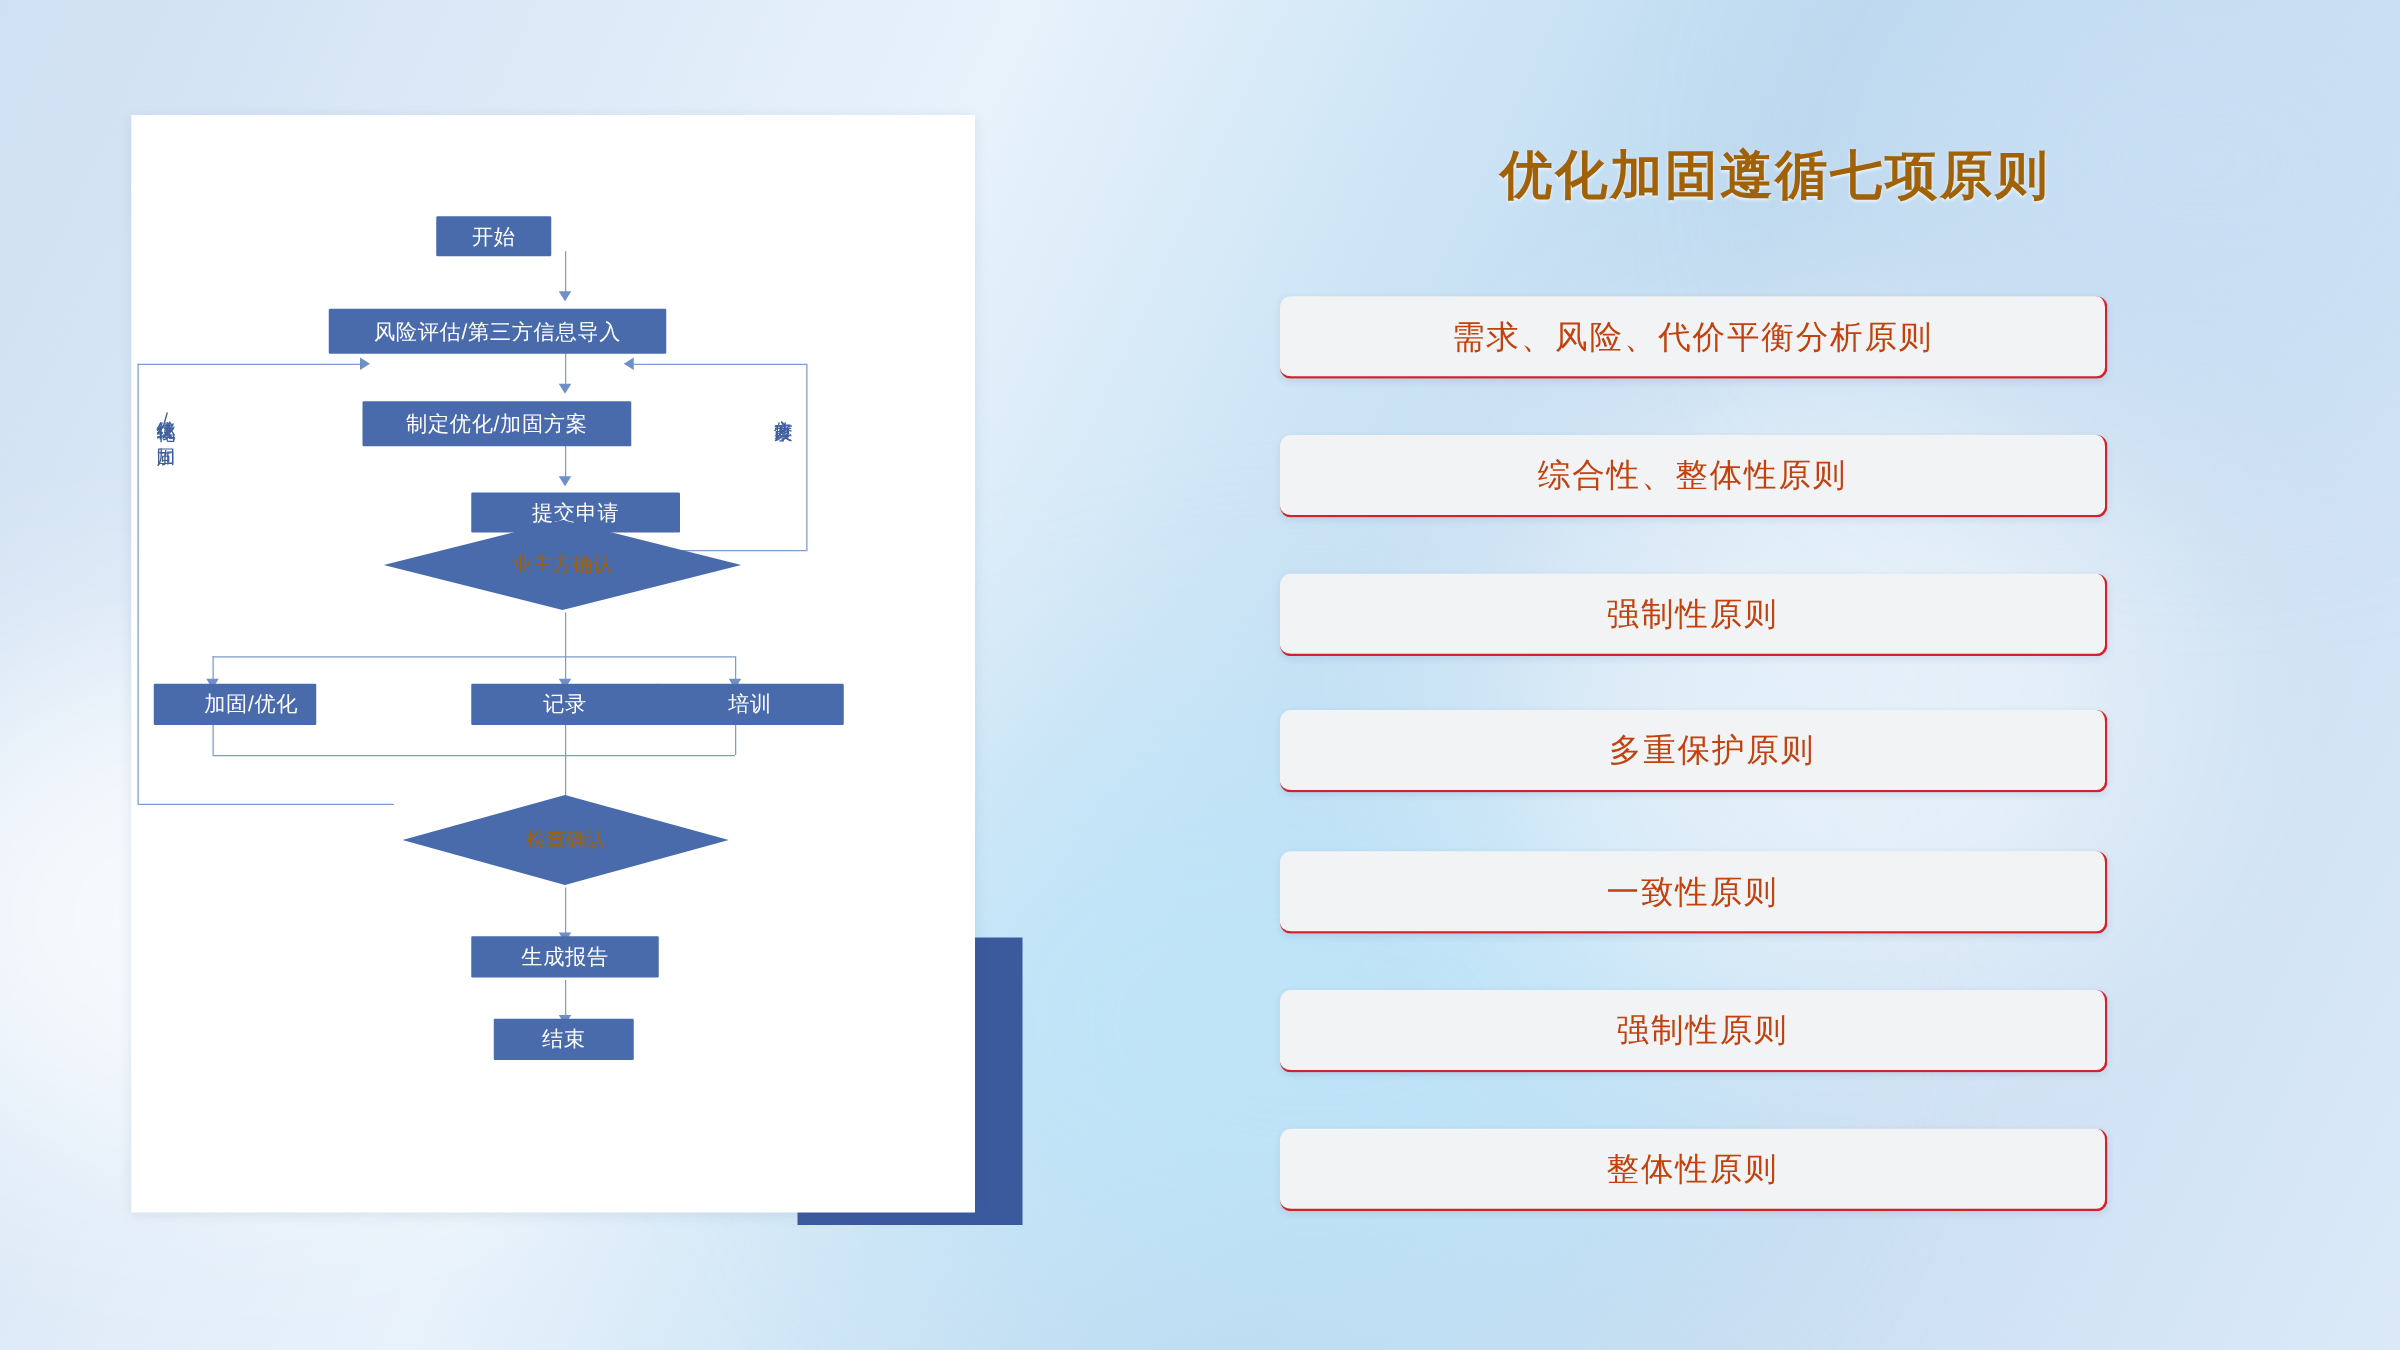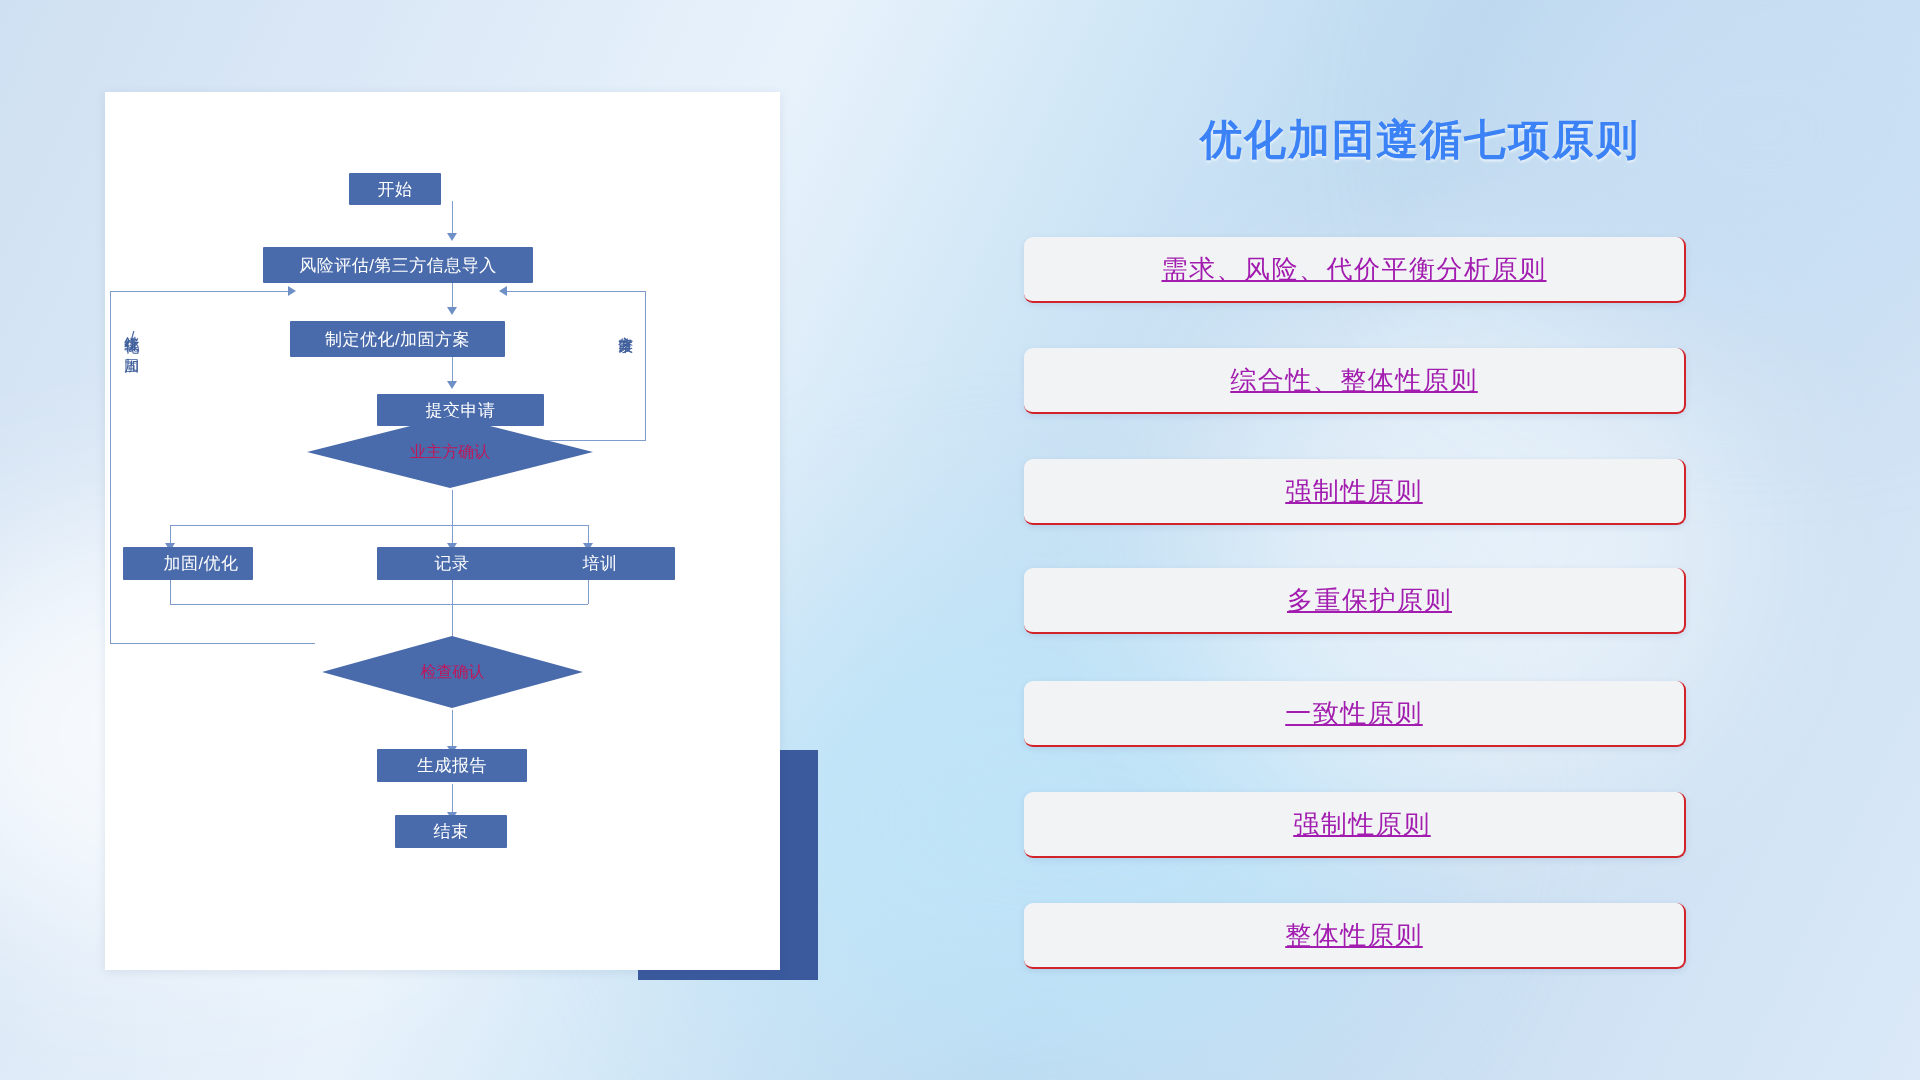--- a/index.html
+++ b/index.html
@@ -68,21 +68,21 @@
     position: absolute;
   }
   .diamond-wrap svg { display: block; }
   .diamond-label {
     position: absolute;
     left: 0; top: 0;
     width: 100%; height: 100%;
     display: flex;
     align-items: center;
     justify-content: center;
-    color: #be185d;
+    color: #a16207;
     font-size: 16px;
     white-space: nowrap;
   }
   .vline, .hline {
     position: absolute;
     background: #7e9ccd;
   }
   .vline { width: 1px; }
   .hline { height: 1px; }
   .arrow {
@@ -118,42 +118,41 @@
 
   
   .right-title {
     position: absolute;
     left: 1020px;
     top: 112px;
     width: 800px;
     text-align: center;
     font-size: 42px;
     font-weight: bold;
-    color: #3b82f6;
+    color: #a16207;
     letter-spacing: 2px;
     text-shadow: 0 2px 3px rgba(255,255,255,.7);
   }
   .principle {
     position: absolute;
     left: 1024px;
     width: 662px;
     height: 66px;
     box-sizing: border-box;
     background: #f1f3f5;
     border-radius: 9px;
     border-bottom: 2px solid #d2232a;
     border-right: 2px solid #d2232a;
     display: flex;
     align-items: center;
     justify-content: center;
     font-size: 26px;
-    color: #a21caf;
+    color: #c2410c;
     letter-spacing: 1.5px;
     box-shadow: 0 2px 6px rgba(60,90,150,.12);
-    text-decoration: underline;
   }
 </style>
 </head>
 <body>
 
 <div class="glow glow-a"></div>
 <div class="glow glow-b"></div>
 <div class="glow glow-c"></div>
 <div class="glow glow-d"></div>
 

